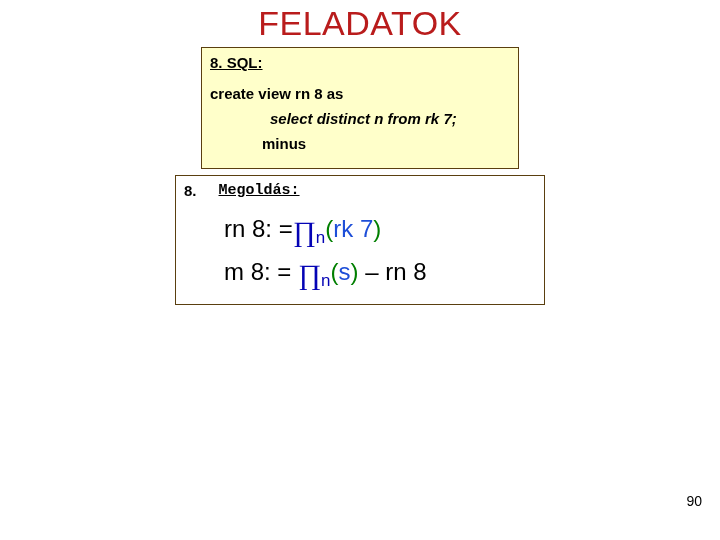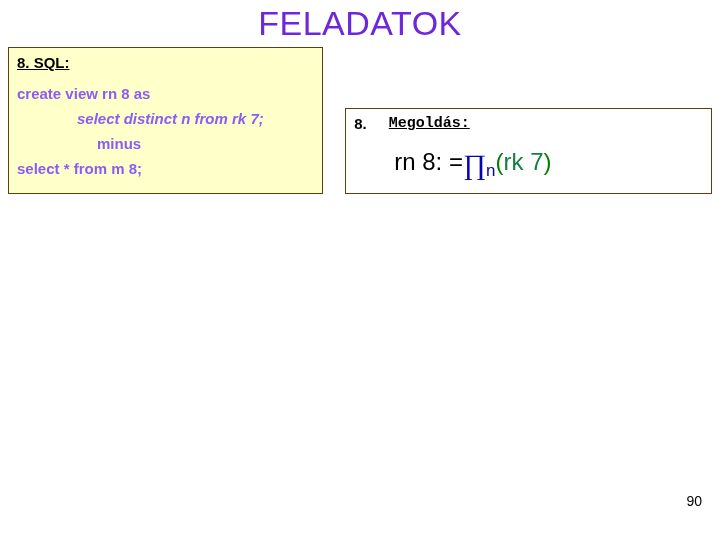--- a/index.html
+++ b/index.html
@@ -15,30 +15,31 @@
   }
   .slide {
     width: 720px;
     height: 540px;
     position: relative;
   }
   .title {
     text-align: center;
     font-size: 34px;
     font-weight: 400;
-    color: #6d28d9;
+    color: #b91c1c;
     margin-top: 4px;
     margin-bottom: 4px;
     letter-spacing: 0.5px;
   }
   .panels {
     display: flex;
-    gap: 22px;
+    gap: 6px;
     padding: 0 8px;
-    align-items: flex-end;
+    align-items: center;
+    flex-direction: column;
   }
   .panel {
     border: 1px solid #5a3f0f;
     padding: 6px 8px 10px 8px;
   }
   .panel-left {
     background: #ffffca;
     width: 318px;
   }
   .panel-right {
@@ -65,26 +66,26 @@
   .hdr-meg {
     font-size: 15px;
     font-weight: bold;
     color: #000;
     text-decoration: underline;
     font-family: Liberation Mono, monospace;
   }
   .sql-line {
     font-size: 15px;
     font-weight: bold;
-    color: #8b5cf6;
+    color: #000000;
     line-height: 1.4;
     margin: 4px 0;
   }
   .ind1 { margin-left: 60px; font-style: italic; }
-  .ind2 { margin-left: 80px; }
+  .ind2 { margin-left: 52px; }
   .formula {
     font-size: 24px;
     line-height: 1.5;
     color: #000;
     margin-left: 40px;
     white-space: nowrap;
   }
   .pi {
     font-family: "Times New Roman", serif;
     font-size: 28px;
@@ -92,21 +93,21 @@
     position: relative;
     top: 4px;
   }
   .sub {
     font-size: 17px;
     vertical-align: sub;
     position: relative;
   }
   .blue { color: #0403b5; }
   .grn { color: #017f00; }
-  .red { color: #15803d; }
+  .red { color: #1d4ed8; }
   .slideno {
     position: absolute;
     right: 18px;
     bottom: 35px;
     font-size: 14px;
     color: #000;
   }
 </style>
 </head>
 <body>
@@ -114,29 +115,31 @@
 
   <div class="title">FELADATOK</div>
 
   <div class="panels">
 
     <div class="panel panel-left">
       <div class="hdr">8. SQL:</div>
       <div class="sql-line">create view rn 8 as</div>
       <div class="sql-line ind1">select distinct n from rk 7;</div>
       <div class="sql-line ind2">minus</div>
-      <div class="sql-line">select * from m 8;</div>
     </div>
 
     <div class="panel panel-right">
       <div class="hdr-right">
         <span class="hdr-num">8.</span>
         <span class="hdr-meg">Megoldás:</span>
       </div>
       <div class="formula">
         <span>rn 8: =</span><span class="pi blue">∏</span><span class="sub blue">n</span><span class="grn">(</span><span class="red">rk 7</span><span class="grn">)</span>
       </div>
+      <div class="formula">
+        <span>m 8: = </span><span class="pi blue">∏</span><span class="sub blue">n</span><span class="grn">(</span><span class="red">s</span><span class="grn">)</span><span> – rn 8</span>
+      </div>
     </div>
 
   </div>
 
   <div class="slideno">90</div>
 </div>
 
 </body></html>

